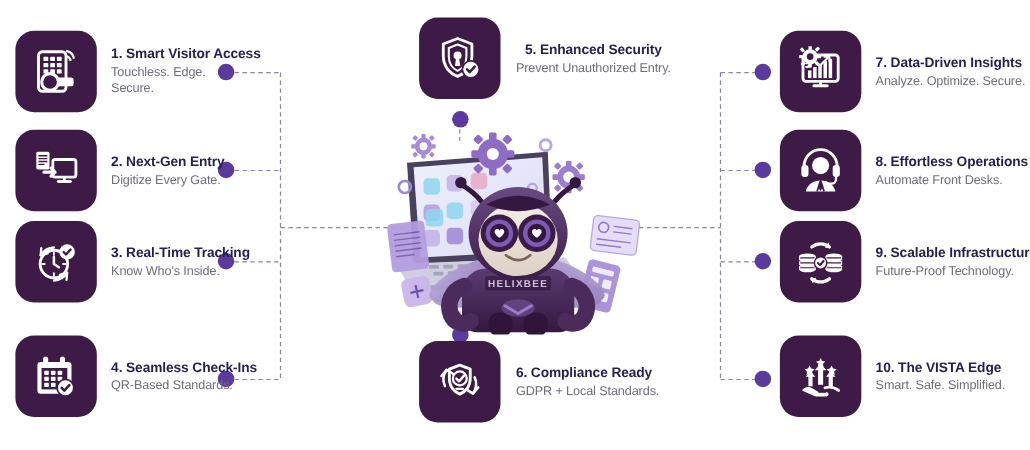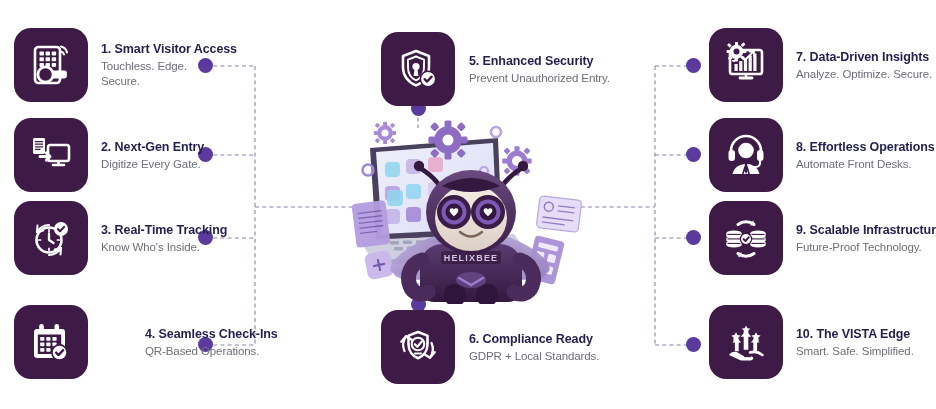--- a/index.html
+++ b/index.html
@@ -172,21 +172,21 @@
         <circle cx="33" cy="14" r="7" fill="#fff"></circle>
         <path d="M29.9 14.1l2.1 2.2 4.1-4.4" stroke="#3E1A47" stroke-width="2.1" fill="none" stroke-linecap="round" stroke-linejoin="round"></path>
       </svg>
     </div>
     <div class="ftext">
       <div class="ftitle">3. Real-Time Tracking</div>
       <div class="fsub nowrap">Know Who's Inside.</div>
     </div>
   </div>
 
-  <div class="feature left" style="left:14px;top:305px;gap:44px;">
+  <div class="feature left" style="left:14px;top:305px;">
     <div class="tile">
       <svg width="46" height="46" viewBox="0 0 46 46" fill="none">
         <rect x="6" y="10" width="31" height="29" rx="3" fill="#fff"></rect>
         <rect x="9.8" y="15.5" width="23.4" height="19.5" fill="#3E1A47"></rect>
         <g fill="#fff">
           <rect x="12.2" y="18" width="4.2" height="3.8" rx="0.7"></rect>
           <rect x="18.3" y="18" width="4.2" height="3.8" rx="0.7"></rect>
           <rect x="24.4" y="18" width="4.2" height="3.8" rx="0.7"></rect>
           <rect x="12.2" y="23.5" width="4.2" height="3.8" rx="0.7"></rect>
           <rect x="18.3" y="23.5" width="4.2" height="3.8" rx="0.7"></rect>
@@ -196,25 +196,25 @@
         </g>
         <rect x="11.2" y="5" width="4.6" height="8.5" rx="2.3" fill="#fff"></rect>
         <rect x="26.5" y="5" width="4.6" height="8.5" rx="2.3" fill="#fff"></rect>
         <circle cx="31.5" cy="33.5" r="8.4" fill="#3E1A47"></circle>
         <circle cx="31.5" cy="33.5" r="6.8" fill="#fff"></circle>
         <path d="M28.1 33.6l2.4 2.5 4.6-5" stroke="#3E1A47" stroke-width="2.3" fill="none" stroke-linecap="round" stroke-linejoin="round"></path>
       </svg>
     </div>
     <div class="ftext">
       <div class="ftitle">4. Seamless Check-Ins</div>
-      <div class="fsub nowrap">QR-Based Operations.</div>
-    </div>
-  </div>
-
-  <div class="feature center" style="left:381px;top:32px;">
+      <div class="fsub nowrap">QR-Based Standards.</div>
+    </div>
+  </div>
+
+  <div class="feature center" style="left:381px;top:16px;text-align:center;">
     <div class="tile">
       <svg width="46" height="46" viewBox="0 0 46 46" fill="none">
         <path d="M21 5 8 10v11c0 9 5.6 15.6 13 18.4C28.4 36.6 34 30 34 21V10z" stroke="#fff" stroke-width="2.6" fill="none" stroke-linejoin="round"></path>
         <path d="M21 10.5 13 13.6v7.9c0 6.2 3.6 10.9 8 12.9 4.4-2 8-6.7 8-12.9v-7.9z" stroke="#fff" stroke-width="1.9" fill="none" stroke-linejoin="round"></path>
         <circle cx="21" cy="20.5" r="3.6" fill="#fff"></circle>
         <path d="M19.6 23h2.8l1 7h-4.8z" fill="#fff"></path>
         <circle cx="33" cy="33" r="8.4" fill="#3E1A47"></circle>
         <circle cx="33" cy="33" r="6.9" fill="#fff"></circle>
         <path d="M29.6 33.1l2.4 2.5 4.6-5" stroke="#3E1A47" stroke-width="2.3" fill="none" stroke-linecap="round" stroke-linejoin="round"></path>
       </svg>

